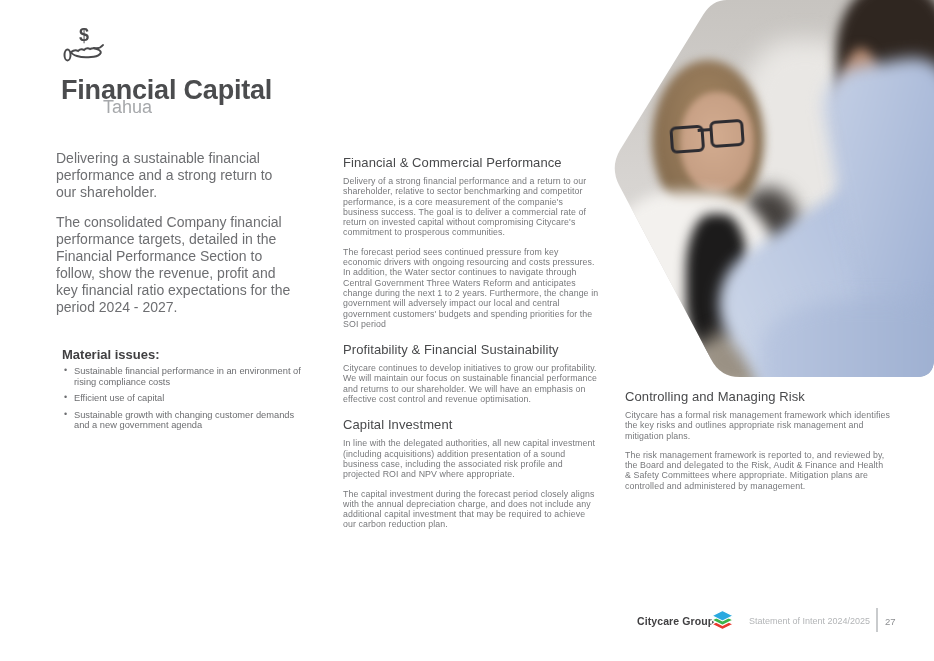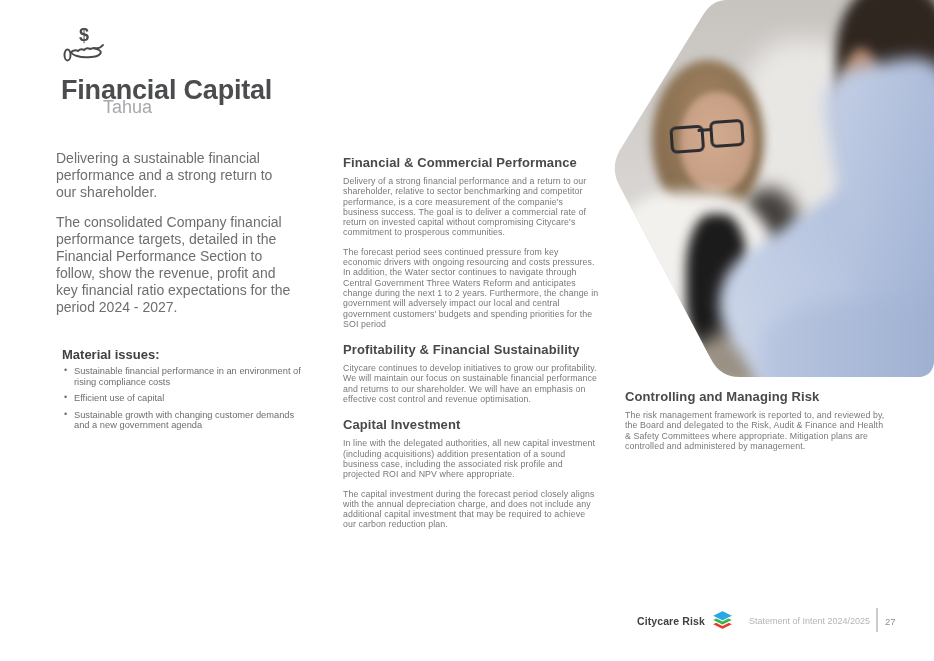--- a/index.html
+++ b/index.html
@@ -13,21 +13,21 @@
          color:#4b4c4e;letter-spacing:-0.2px;}
   .subtitle{position:absolute;left:63px;top:97px;font-size:18px;font-weight:400;color:#a6a8ab;margin-left:40px;}
   
   .col-left{position:absolute;left:56px;top:150px;width:250px;}
   .lead{font-size:14px;line-height:17px;color:#6d6e71;margin:0 0 13px 0;width:238px;}
   .mat-h{position:absolute;left:62px;top:347px;font-size:13px;font-weight:700;color:#414042;}
   .mat-ul{position:absolute;left:62px;top:366px;width:248px;margin:0;padding:0;list-style:none;}
   .mat-ul li{position:relative;font-size:9.3px;line-height:10.5px;color:#6d6e71;
              padding-left:12px;margin-bottom:6px;}
   .mat-ul li .b{position:absolute;left:2px;top:-1px;font-size:9px;color:#6d6e71;}
-  .sec-h{font-size:13px;font-weight:700;color:#48494b;margin:0 0 6px 0;letter-spacing:0.1px;}
+  .sec-h{font-size:13px;font-weight:400;color:#48494b;margin:0 0 6px 0;letter-spacing:0.1px;}
   .sec-p{font-size:8.8px;line-height:10.3px;color:#77787b;margin:0 0 9px 0;letter-spacing:0.1px;}
   .col-mid{position:absolute;left:343px;top:155px;width:256px;}
   .col-mid .gap1{margin-top:13px;}
   .col-right{position:absolute;left:625px;top:389px;width:266px;}
   
   .photo{
     position:absolute;left:610px;top:0;width:324px;height:378px;
     clip-path: path("M117 0 L324 0 L324 359 Q324 377 306 377 L130 377 Q110 377 101 359 L9 185 Q0 167 10 150 L93 15 Q102 0 117 0 Z");
     background:linear-gradient(180deg,#c7c4c0 0%,#d6d3d0 45%,#e5e3e1 100%);
   }
@@ -108,25 +108,26 @@
     <p class="sec-p">The forecast period sees continued pressure from key economic drivers with ongoing resourcing and costs pressures. In addition, the Water sector continues to navigate through Central Government Three Waters Reform and anticipates change during the next 1 to 2 years. Furthermore, the change in government will adversely impact our local and central government customers' budgets and spending priorities for the SOI period</p>
     <h2 class="sec-h gap1">Profitability &amp; Financial Sustainability</h2>
     <p class="sec-p">Citycare continues to develop initiatives to grow our profitability. We will maintain our focus on sustainable financial performance and returns to our shareholder. We will have an emphasis on effective cost control and revenue optimisation.</p>
     <h2 class="sec-h gap1">Capital Investment</h2>
     <p class="sec-p">In line with the delegated authorities, all new capital investment (including acquisitions) addition presentation of a sound business case, including the associated risk profile and projected ROI and NPV where appropriate.</p>
     <p class="sec-p">The capital investment during the forecast period closely aligns with the annual depreciation charge, and does not include any additional capital investment that may be required to achieve our carbon reduction plan.</p>
   </div>
 
   <div class="col-right">
     <h2 class="sec-h">Controlling and Managing Risk</h2>
+    <p class="sec-p">Citycare has a formal risk management framework which identifies the key risks and outlines appropriate risk management and mitigation plans.</p>
     <p class="sec-p">The risk management framework is reported to, and reviewed by, the Board and delegated to the Risk, Audit &amp; Finance and Health &amp; Safety Committees where appropriate. Mitigation plans are controlled and administered by management.</p>
   </div>
 
   <div class="footer">
-    <span class="f-brand">Citycare Risk</span>
+    <span class="f-brand">Citycare Group</span>
     <svg class="f-logo" viewBox="0 0 24 22">
       <path d="M12 9.5 L23 15 L12 20.5 L1 15 Z" fill="#e8392f" stroke="#ffffff" stroke-width="1.2"></path>
       <path d="M12 5 L23 10.5 L12 16 L1 10.5 Z" fill="#3bb54a" stroke="#ffffff" stroke-width="1.2"></path>
       <path d="M12 0.6 L23 6 L12 11.5 L1 6 Z" fill="#2aa9e0" stroke="#ffffff" stroke-width="1.2"></path>
     </svg>
     <span class="f-doc">Statement of Intent 2024/2025</span>
     <span class="f-div"></span>
     <span class="f-num">27</span>
   </div>
 

